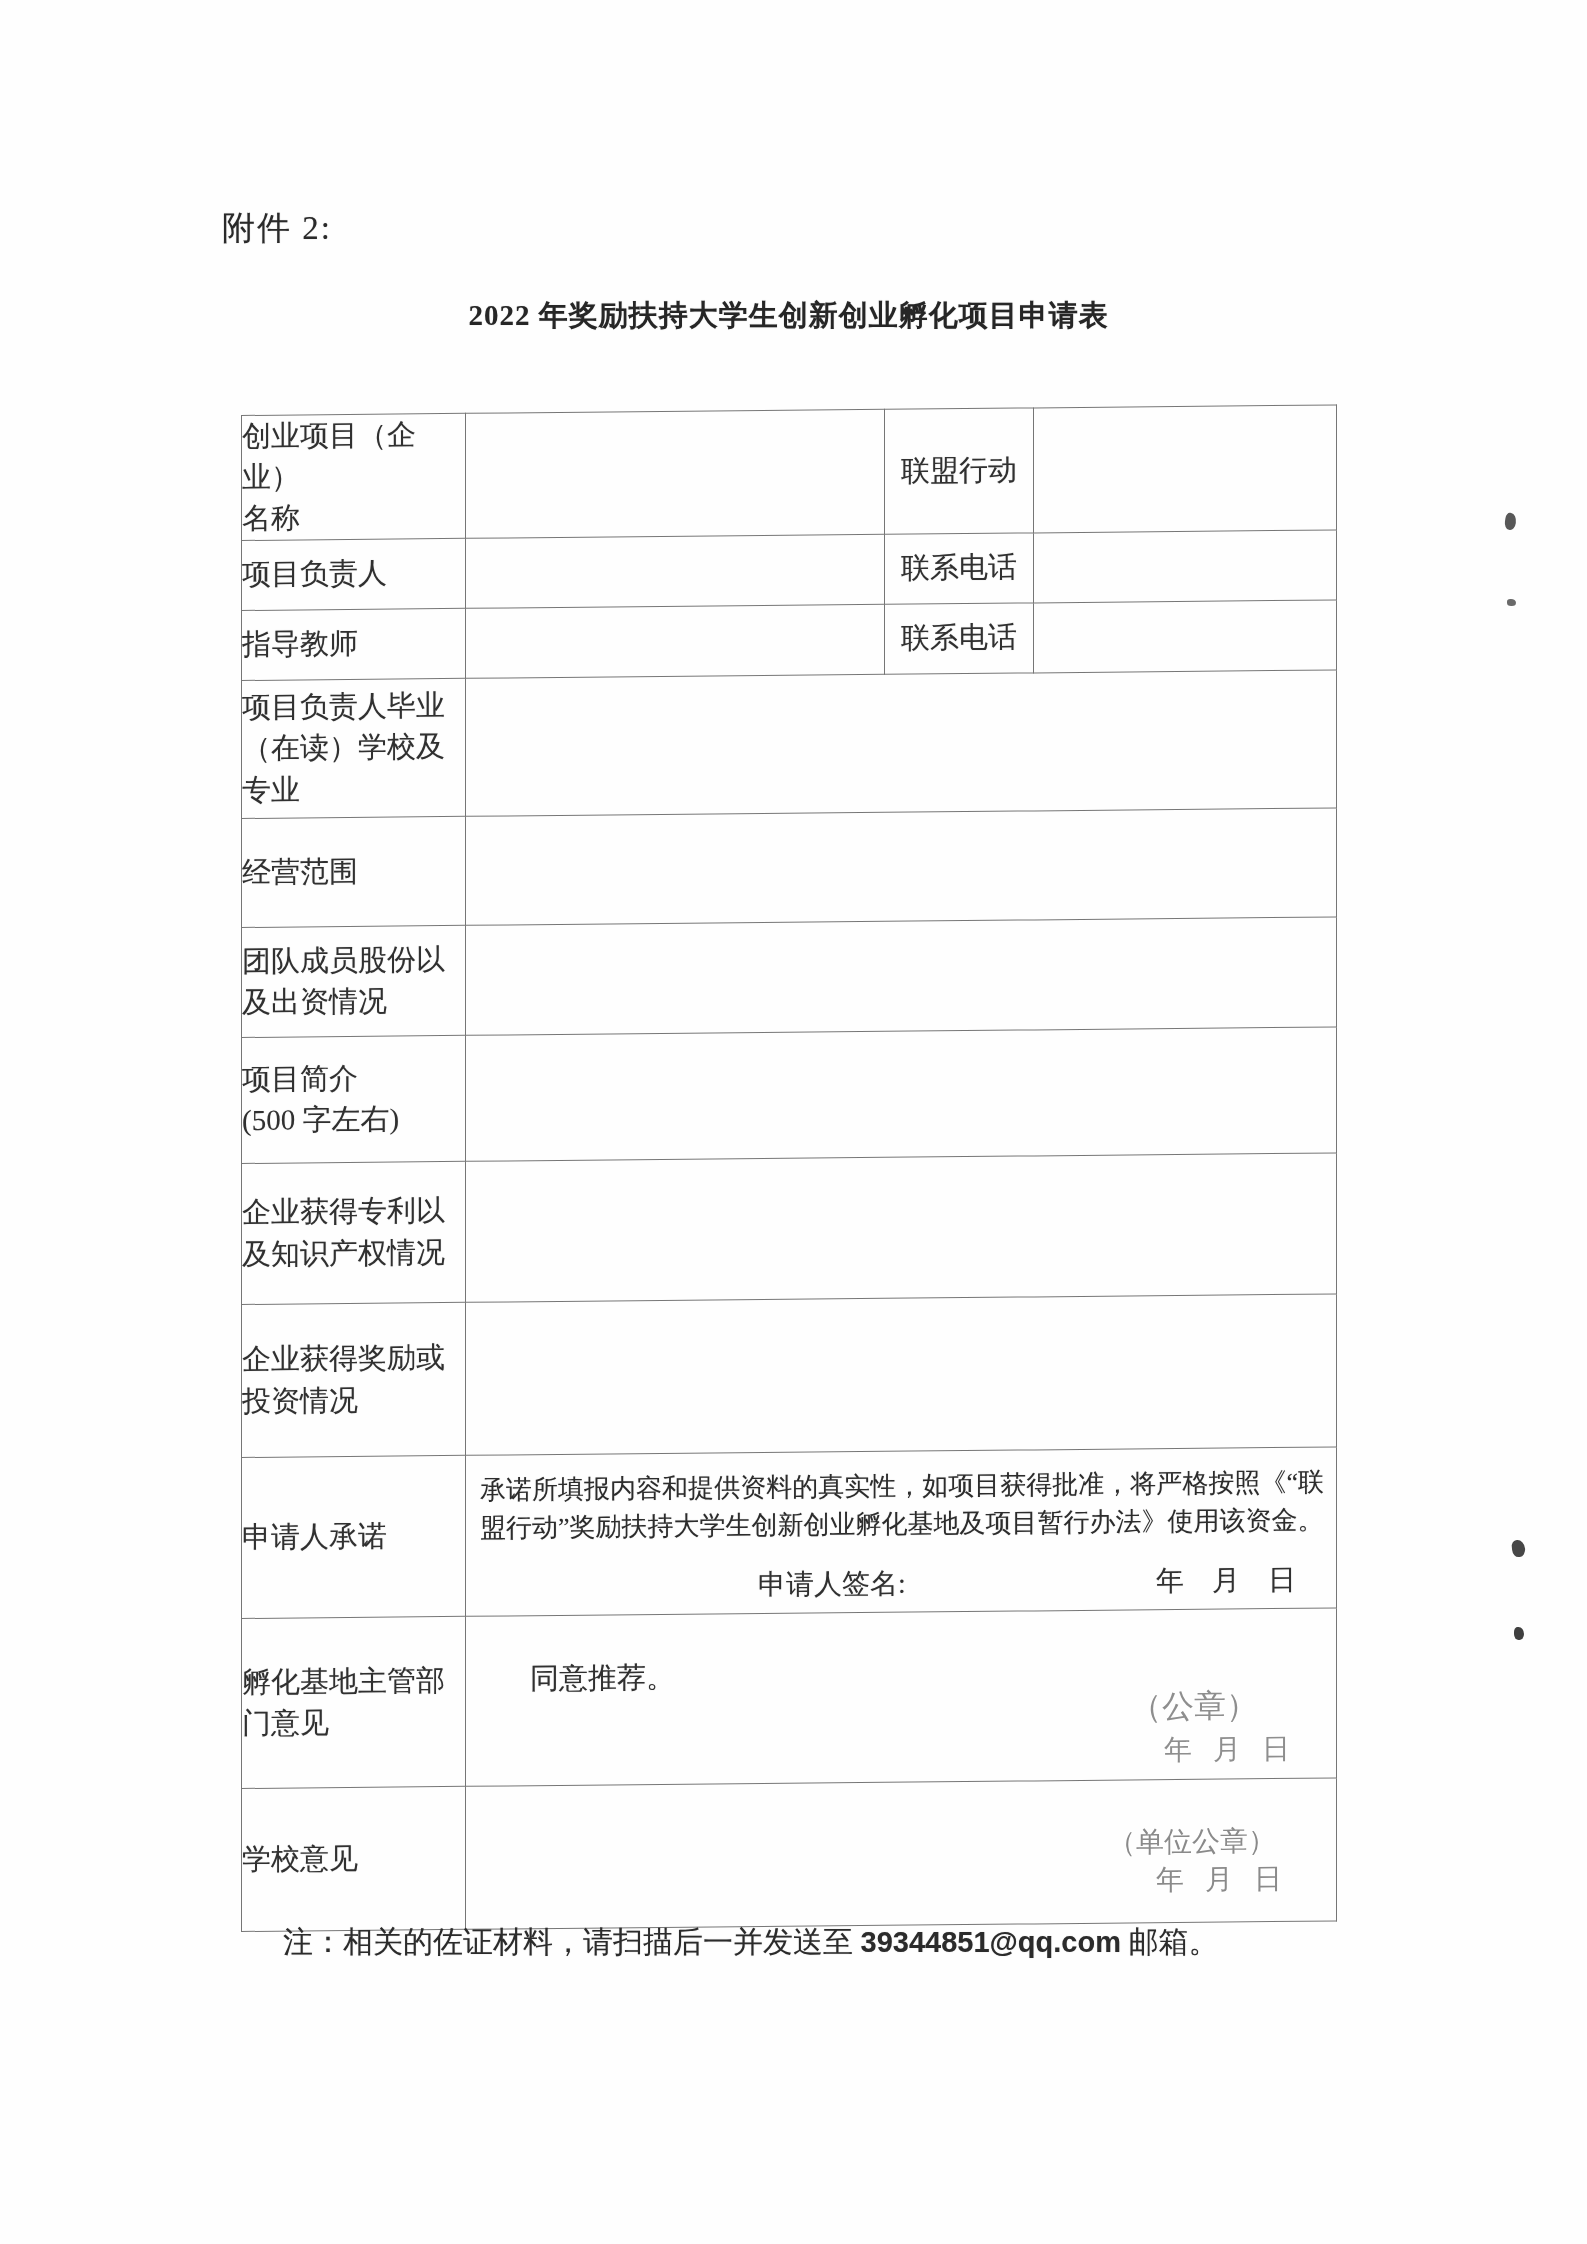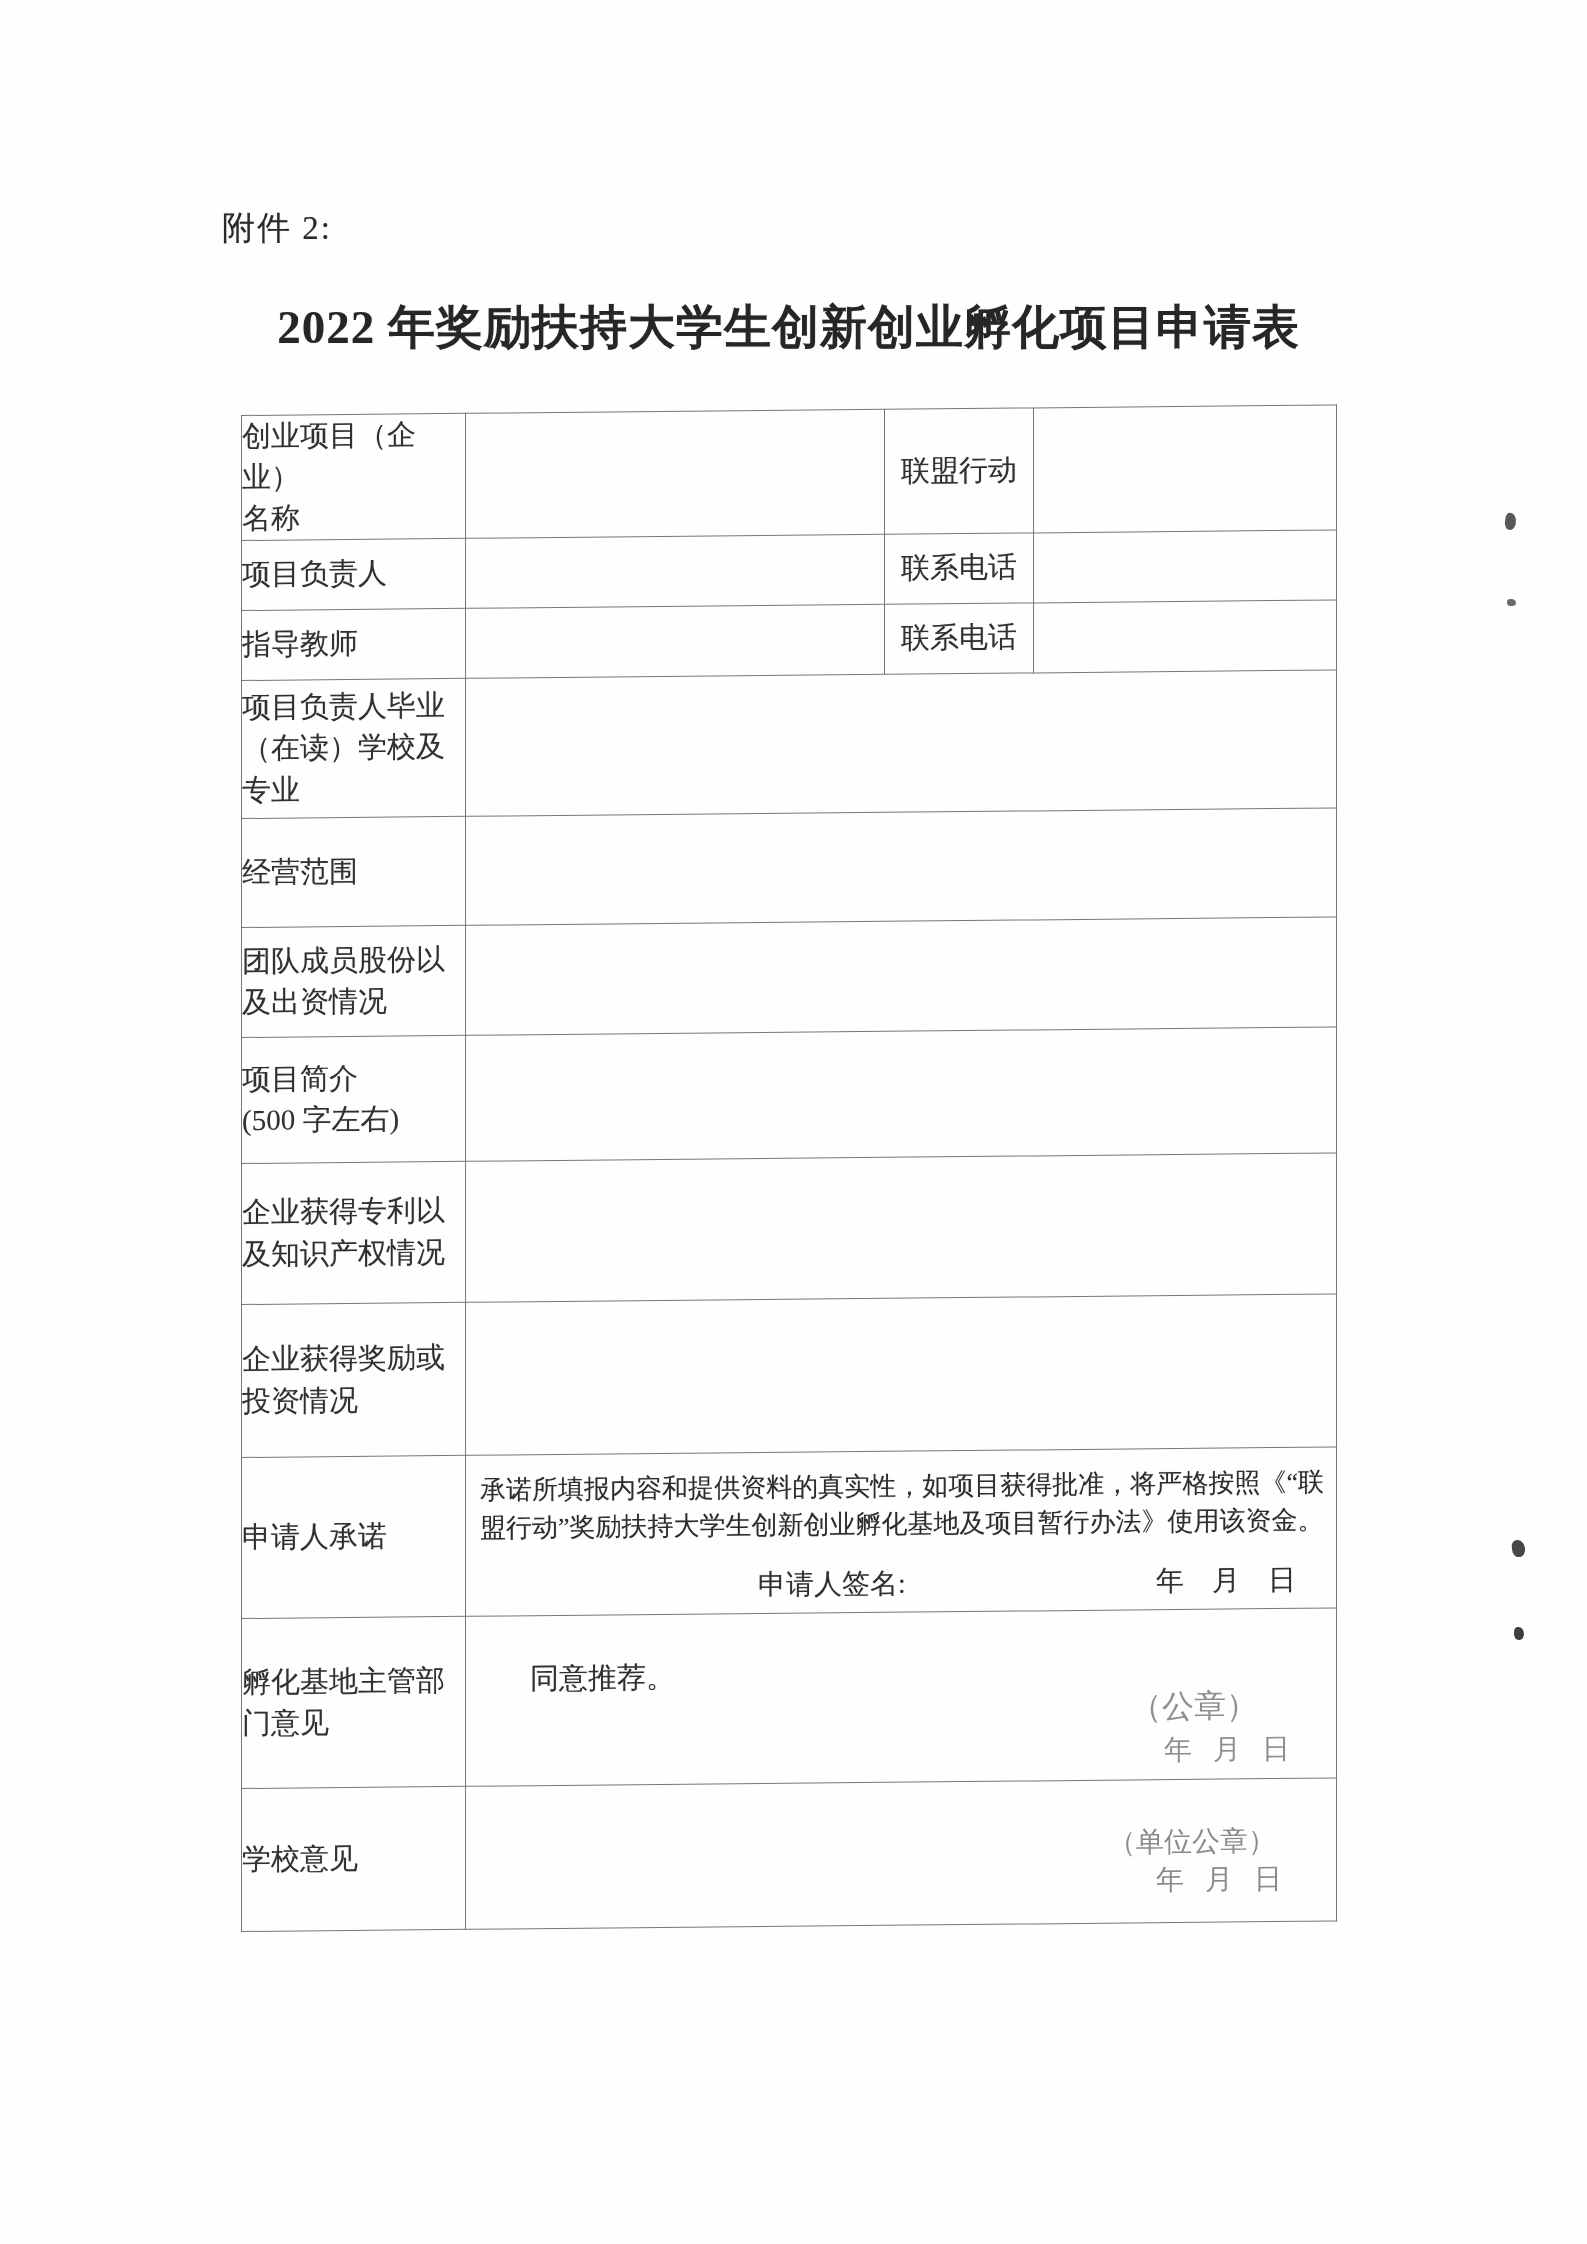--- a/index.html
+++ b/index.html
@@ -14,21 +14,21 @@
   .doc{
     position:absolute;left:0;top:0;width:1341px;height:2244px;
   }
   .attachment{
     position:absolute;left:222px;top:206px;
     font-size:33px;letter-spacing:2px;color:#2a2a2a;
     text-shadow:0 0 1px rgba(40,40,40,.35);
   }
   .title{
     position:absolute;left:241px;top:296px;width:1095px;
-    text-align:center;font-size:47px;font-weight:600;
+    text-align:center;font-size:29px;font-weight:600;
     letter-spacing:1px;color:#262626;
     text-shadow:0 0 1px rgba(40,40,40,.3);
   }
   .table-wrap{
     position:absolute;left:241px;top:415px;width:1095px;
     transform:skewY(-0.55deg);transform-origin:0 0;
   }
   table.form{
     border-collapse:collapse;table-layout:fixed;width:1095px;
   }
@@ -188,19 +188,20 @@
         <td class="lbl">学校意见</td>
         <td class="opinion-cell" colspan="3">
           <span class="seal-2">（单位公章）</span>
           <span class="date-2">年   月   日</span>
         </td>
       </tr>
     </tbody>
       </table>
   </div>
 
+  <div class="note"><span>注：相关的佐证材料，请扫描后一并发送至 </span><span class="email">39344851@qq.com</span><span> 邮箱。</span></div>
 
   <div class="speck s1"></div>
   <div class="speck s2"></div>
   <div class="speck s3"></div>
   <div class="speck s4"></div>
 
 </div>
 
 </body></html>

